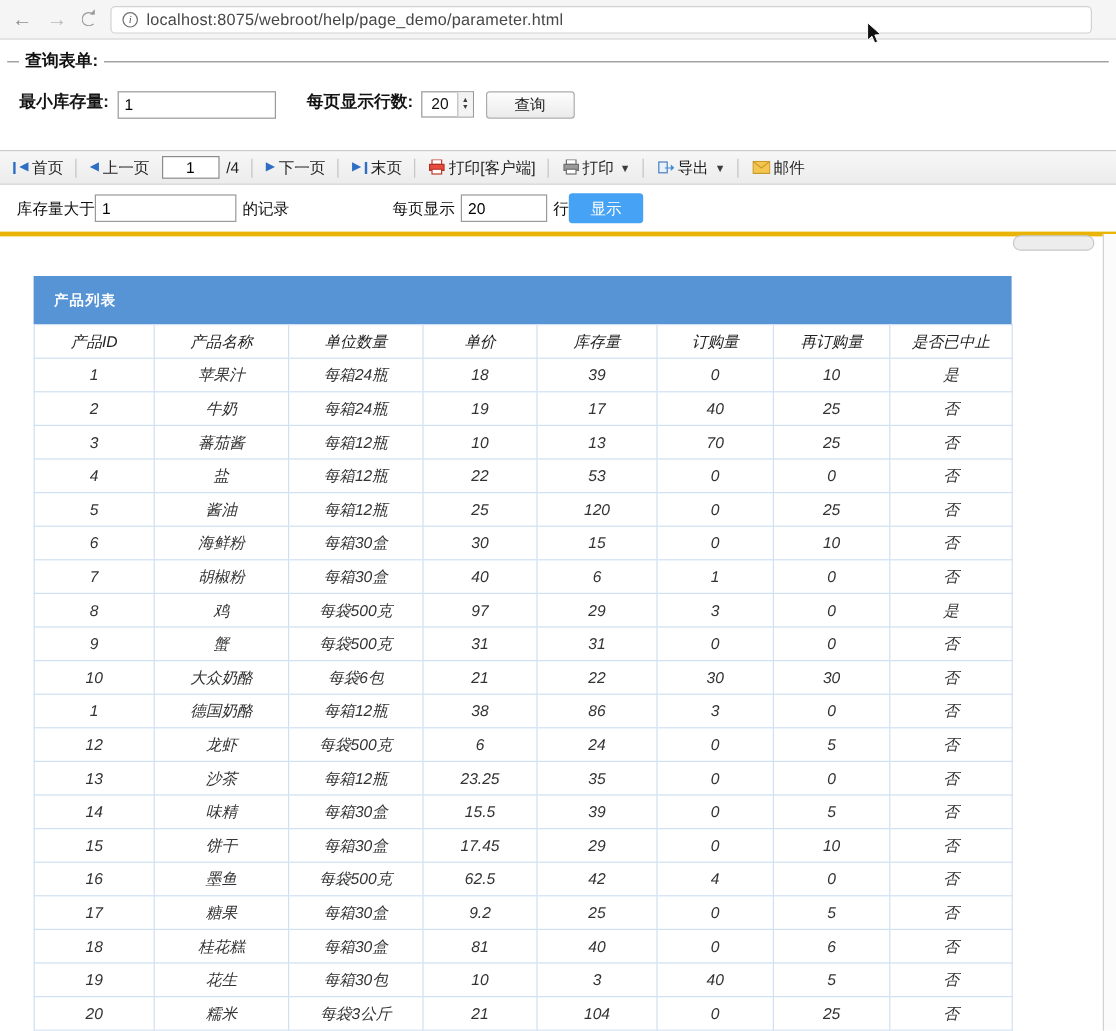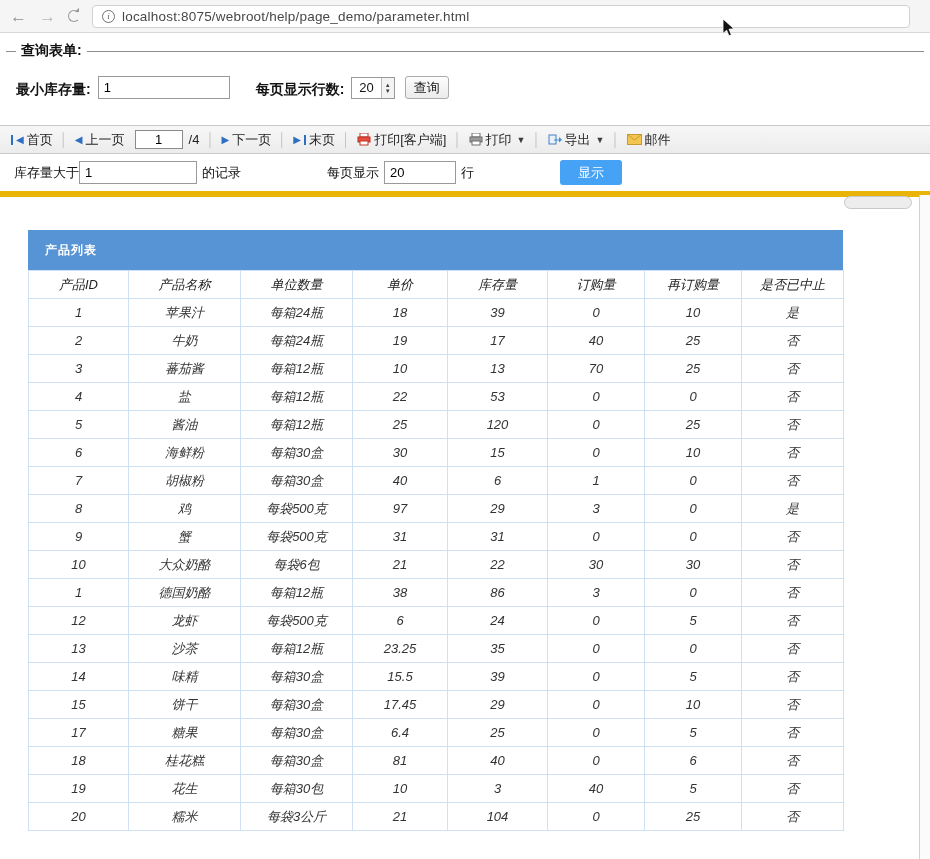--- a/index.html
+++ b/index.html
@@ -37,39 +37,39 @@
   .url-text { font-size:13.5px; color:#474747; letter-spacing:.2px; }
 
   
   fieldset.query-form {
     margin:9px 6px 0 6px; border:none; border-top:1px solid #8d8d8d;
     padding:16px 10px 26px 10px;
   }
   fieldset.query-form legend {
     font-size:14px; font-weight:bold; color:#101010; padding:0 5px; margin-left:0;
   }
-  .form-row { display:flex; align-items:flex-end; font-size:14px; font-weight:bold; color:#141414; }
+  .form-row { display:flex; align-items:flex-start; font-size:14px; font-weight:bold; color:#141414; }
   .form-row label { margin-right:7px; }
   input.text-input {
     height:23px; border:1px solid #999; font-size:13px; padding:0 5px;
     font-family:"Liberation Sans", sans-serif; background:#fff;
   }
   .min-stock-input { width:132px; margin-right:26px; }
   .stepper {
     display:inline-flex; align-items:stretch; border:1px solid #9a9a9a; height:22px;
     background:#fff; margin-right:10px;
   }
   .stepper .stepper-val { padding:2px 7px 0 7px; font-size:13px; font-weight:normal; }
   .stepper .stepper-arrows {
     display:flex; flex-direction:column; justify-content:center;
     border-left:1px solid #bdbdbd; padding:0 3px; background:#f3f3f3;
   }
   .stepper .stepper-arrows span { font-size:6px; line-height:6px; color:#3d3d3d; }
   .btn-plain {
-    height:23px; padding:0 8px; font-size:13px; color:#222;
+    height:23px; padding:0 23px; font-size:13px; color:#222;
     border:1px solid #ababab; border-radius:3px;
     background:linear-gradient(#fdfdfd,#ebebeb); font-family:"Liberation Sans", sans-serif;
   }
 
   
   .pager-toolbar {
     height:29px; background:linear-gradient(#f7f7f7,#ececec);
     border-top:1px solid #c9c9c9; border-bottom:1px solid #c9c9c9;
     display:flex; align-items:center; padding:0 7px; font-size:13px; color:#1f1f1f;
   }
@@ -81,27 +81,27 @@
     width:48px; height:19px; border:1px solid #8a8a8a; text-align:center;
     font-size:13px; margin:0 6px; font-family:"Liberation Sans", sans-serif;
   }
   .page-total { margin-right:4px; color:#1f1f1f; }
   .caret { font-size:9px; color:#3c3c3c; margin-left:2px; }
   .tb-icon { display:inline-block; }
 
   
   .filter-row {
     height:43px; display:flex; align-items:center; padding:0 14px;
-    font-size:13px; color:#101010; border-bottom:6px solid #eab308; background:#fff;
+    font-size:13px; color:#101010; border-bottom:4px solid #eab308; background:#fff;
   }
   .stock-input { width:118px; margin-right:5px; }
   .perpage-input { width:72px; margin:0 5px; }
   .filter-gap1 { margin-left:86px;text-align:right; }
   .show-btn {
-    margin-left:86px; width:62px; height:25px; background:#45a2f4; color:#fff;
+    width:62px; height:25px; background:#45a2f4; color:#fff;
     border:none; border-radius:3px; font-size:13px; font-family:"Liberation Sans", sans-serif;
   }
 
   
   .table-wrap { margin:33px 0 0 28px; width:815px; }
   .table-title {
     height:40px; background:#5694d6; color:#ffffff; font-size:12px; font-weight:bold;
     display:flex; align-items:center; padding-left:17px; letter-spacing:1px;
   }
   table.product-table { width:100%; border-collapse:collapse; font-size:13px; color:#333; table-layout:fixed;font-style:italic; }
@@ -394,24 +394,34 @@
           <td>15</td>
           <td>饼干</td>
           <td>每箱30盒</td>
           <td>17.45</td>
           <td>29</td>
           <td>0</td>
           <td>10</td>
           <td>否</td>
         </tr>
         <tr>
+          <td>16</td>
+          <td>墨鱼</td>
+          <td>每袋500克</td>
+          <td>62.5</td>
+          <td>42</td>
+          <td>4</td>
+          <td>0</td>
+          <td>否</td>
+        </tr>
+        <tr>
           <td>17</td>
           <td>糖果</td>
           <td>每箱30盒</td>
-          <td>6.4</td>
+          <td>9.2</td>
           <td>25</td>
           <td>0</td>
           <td>5</td>
           <td>否</td>
         </tr>
         <tr>
           <td>18</td>
           <td>桂花糕</td>
           <td>每箱30盒</td>
           <td>81</td>

